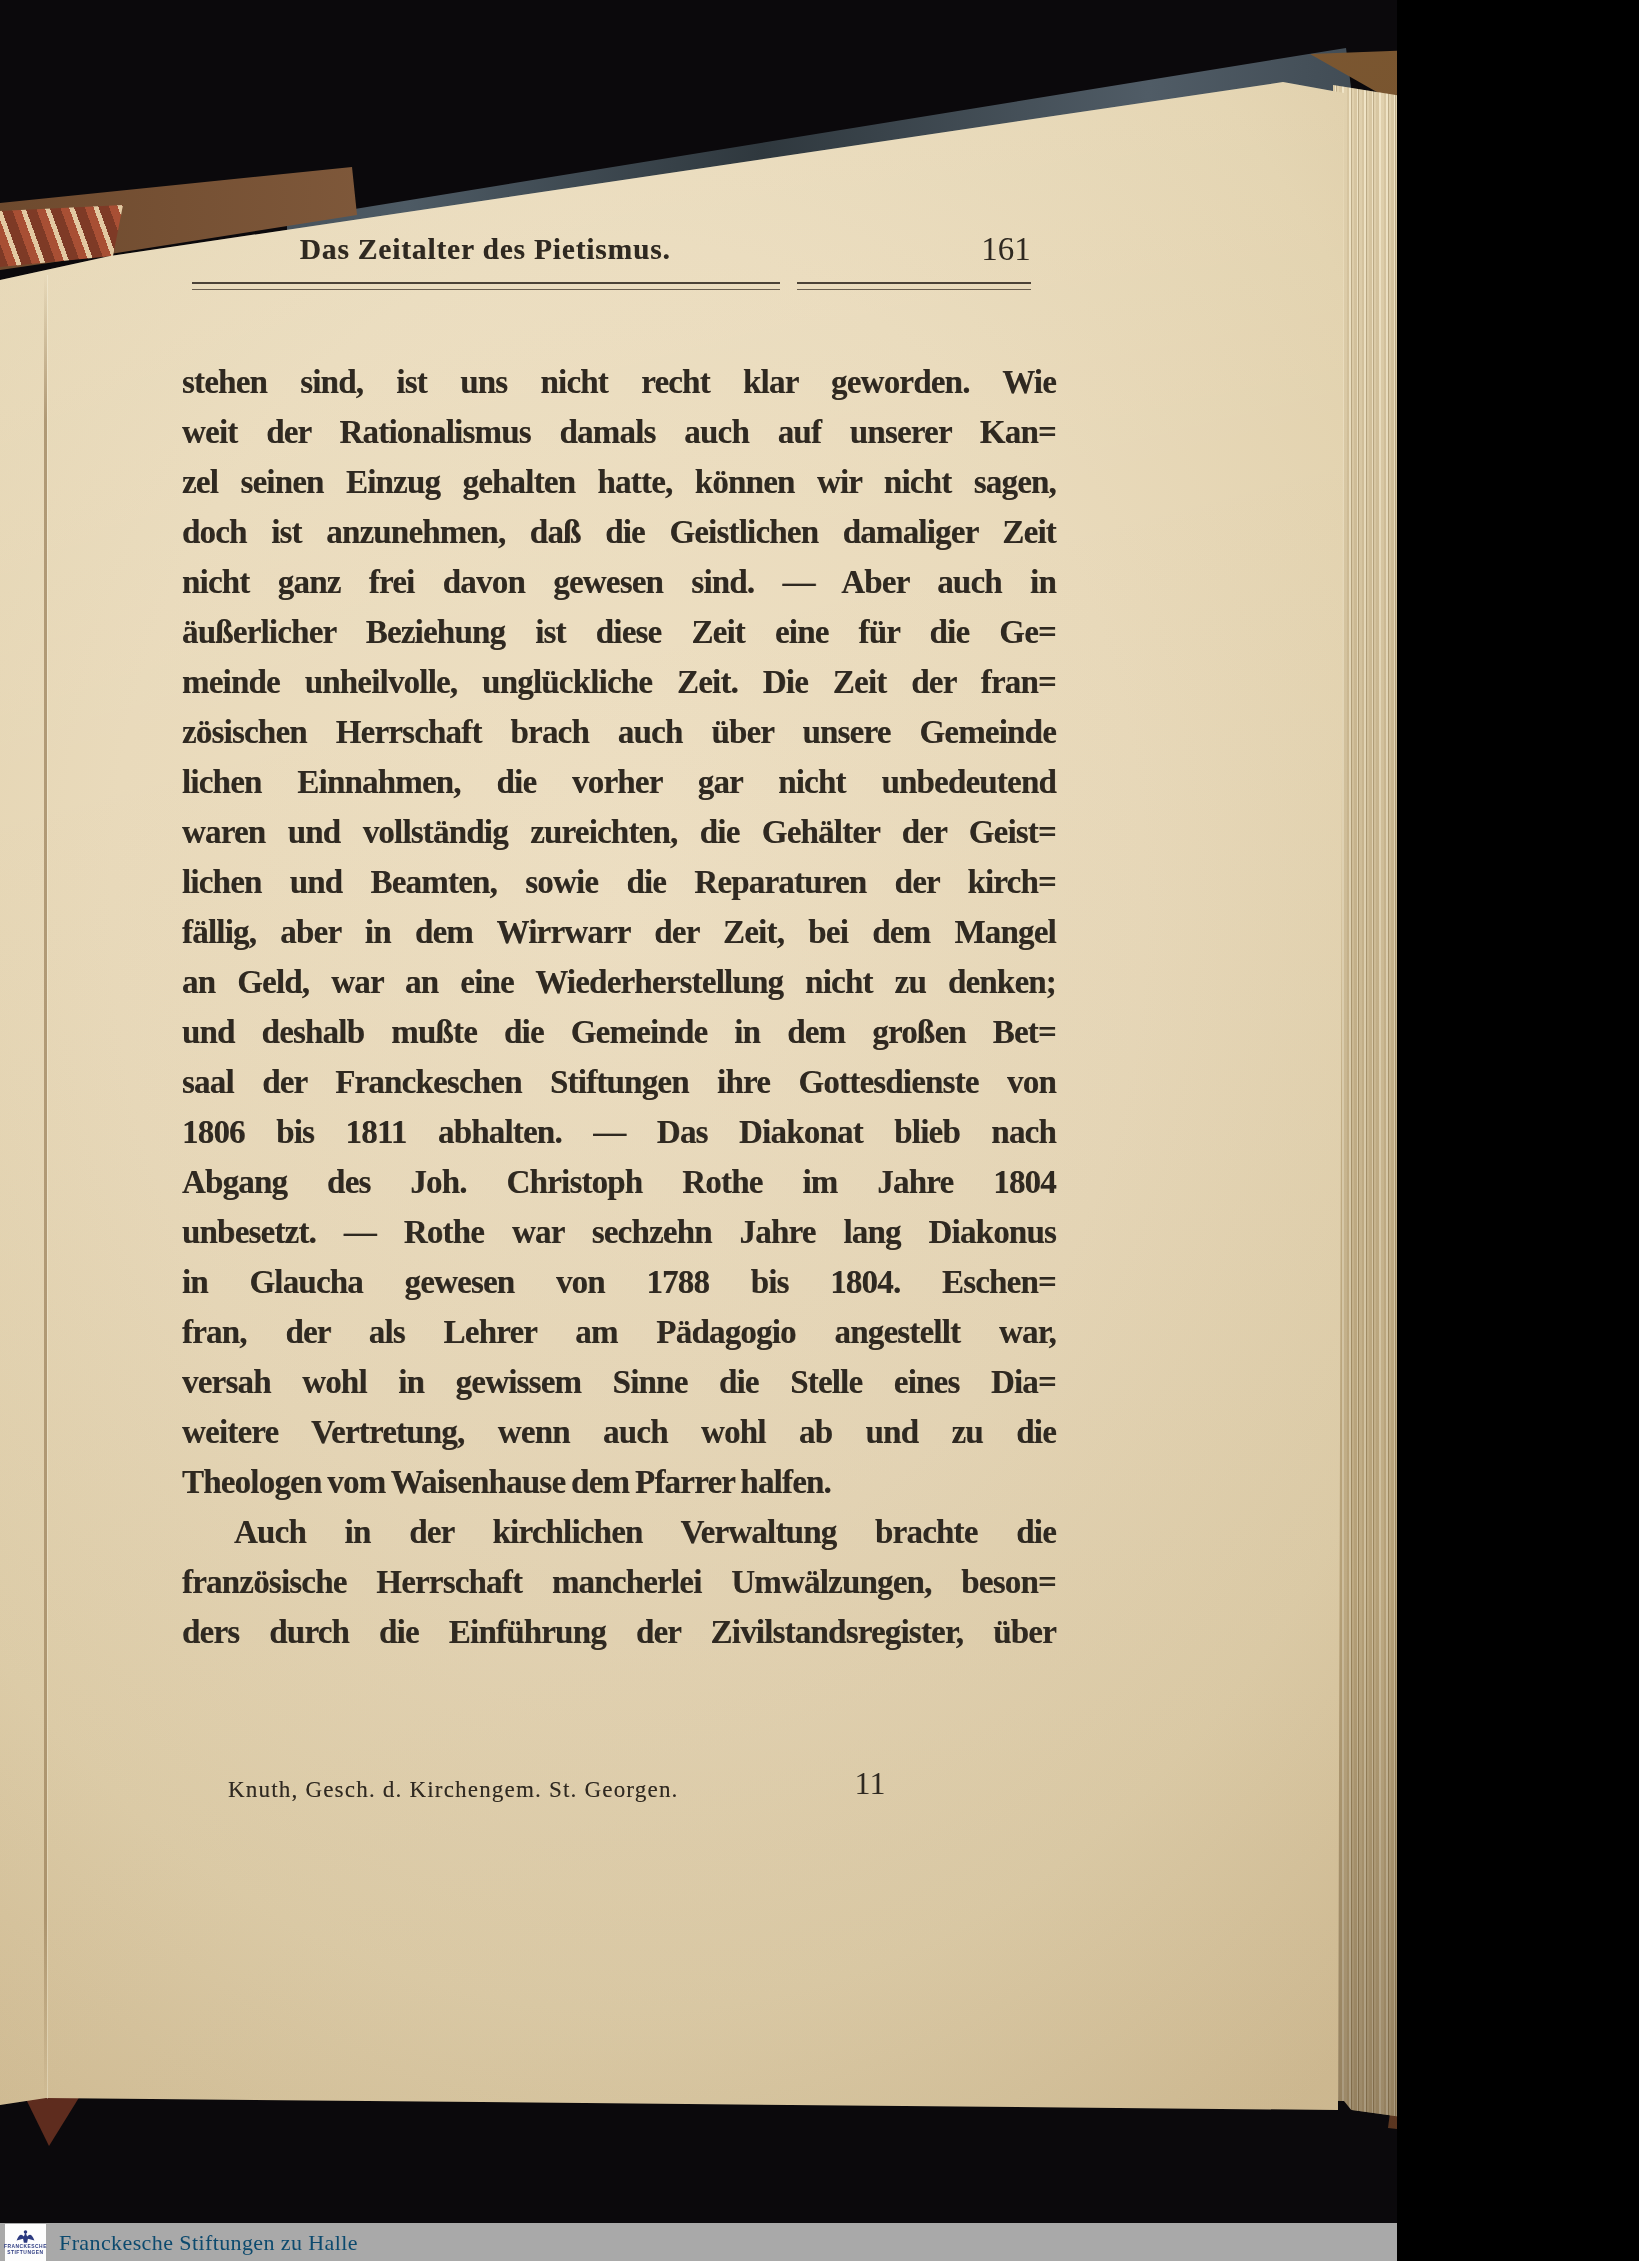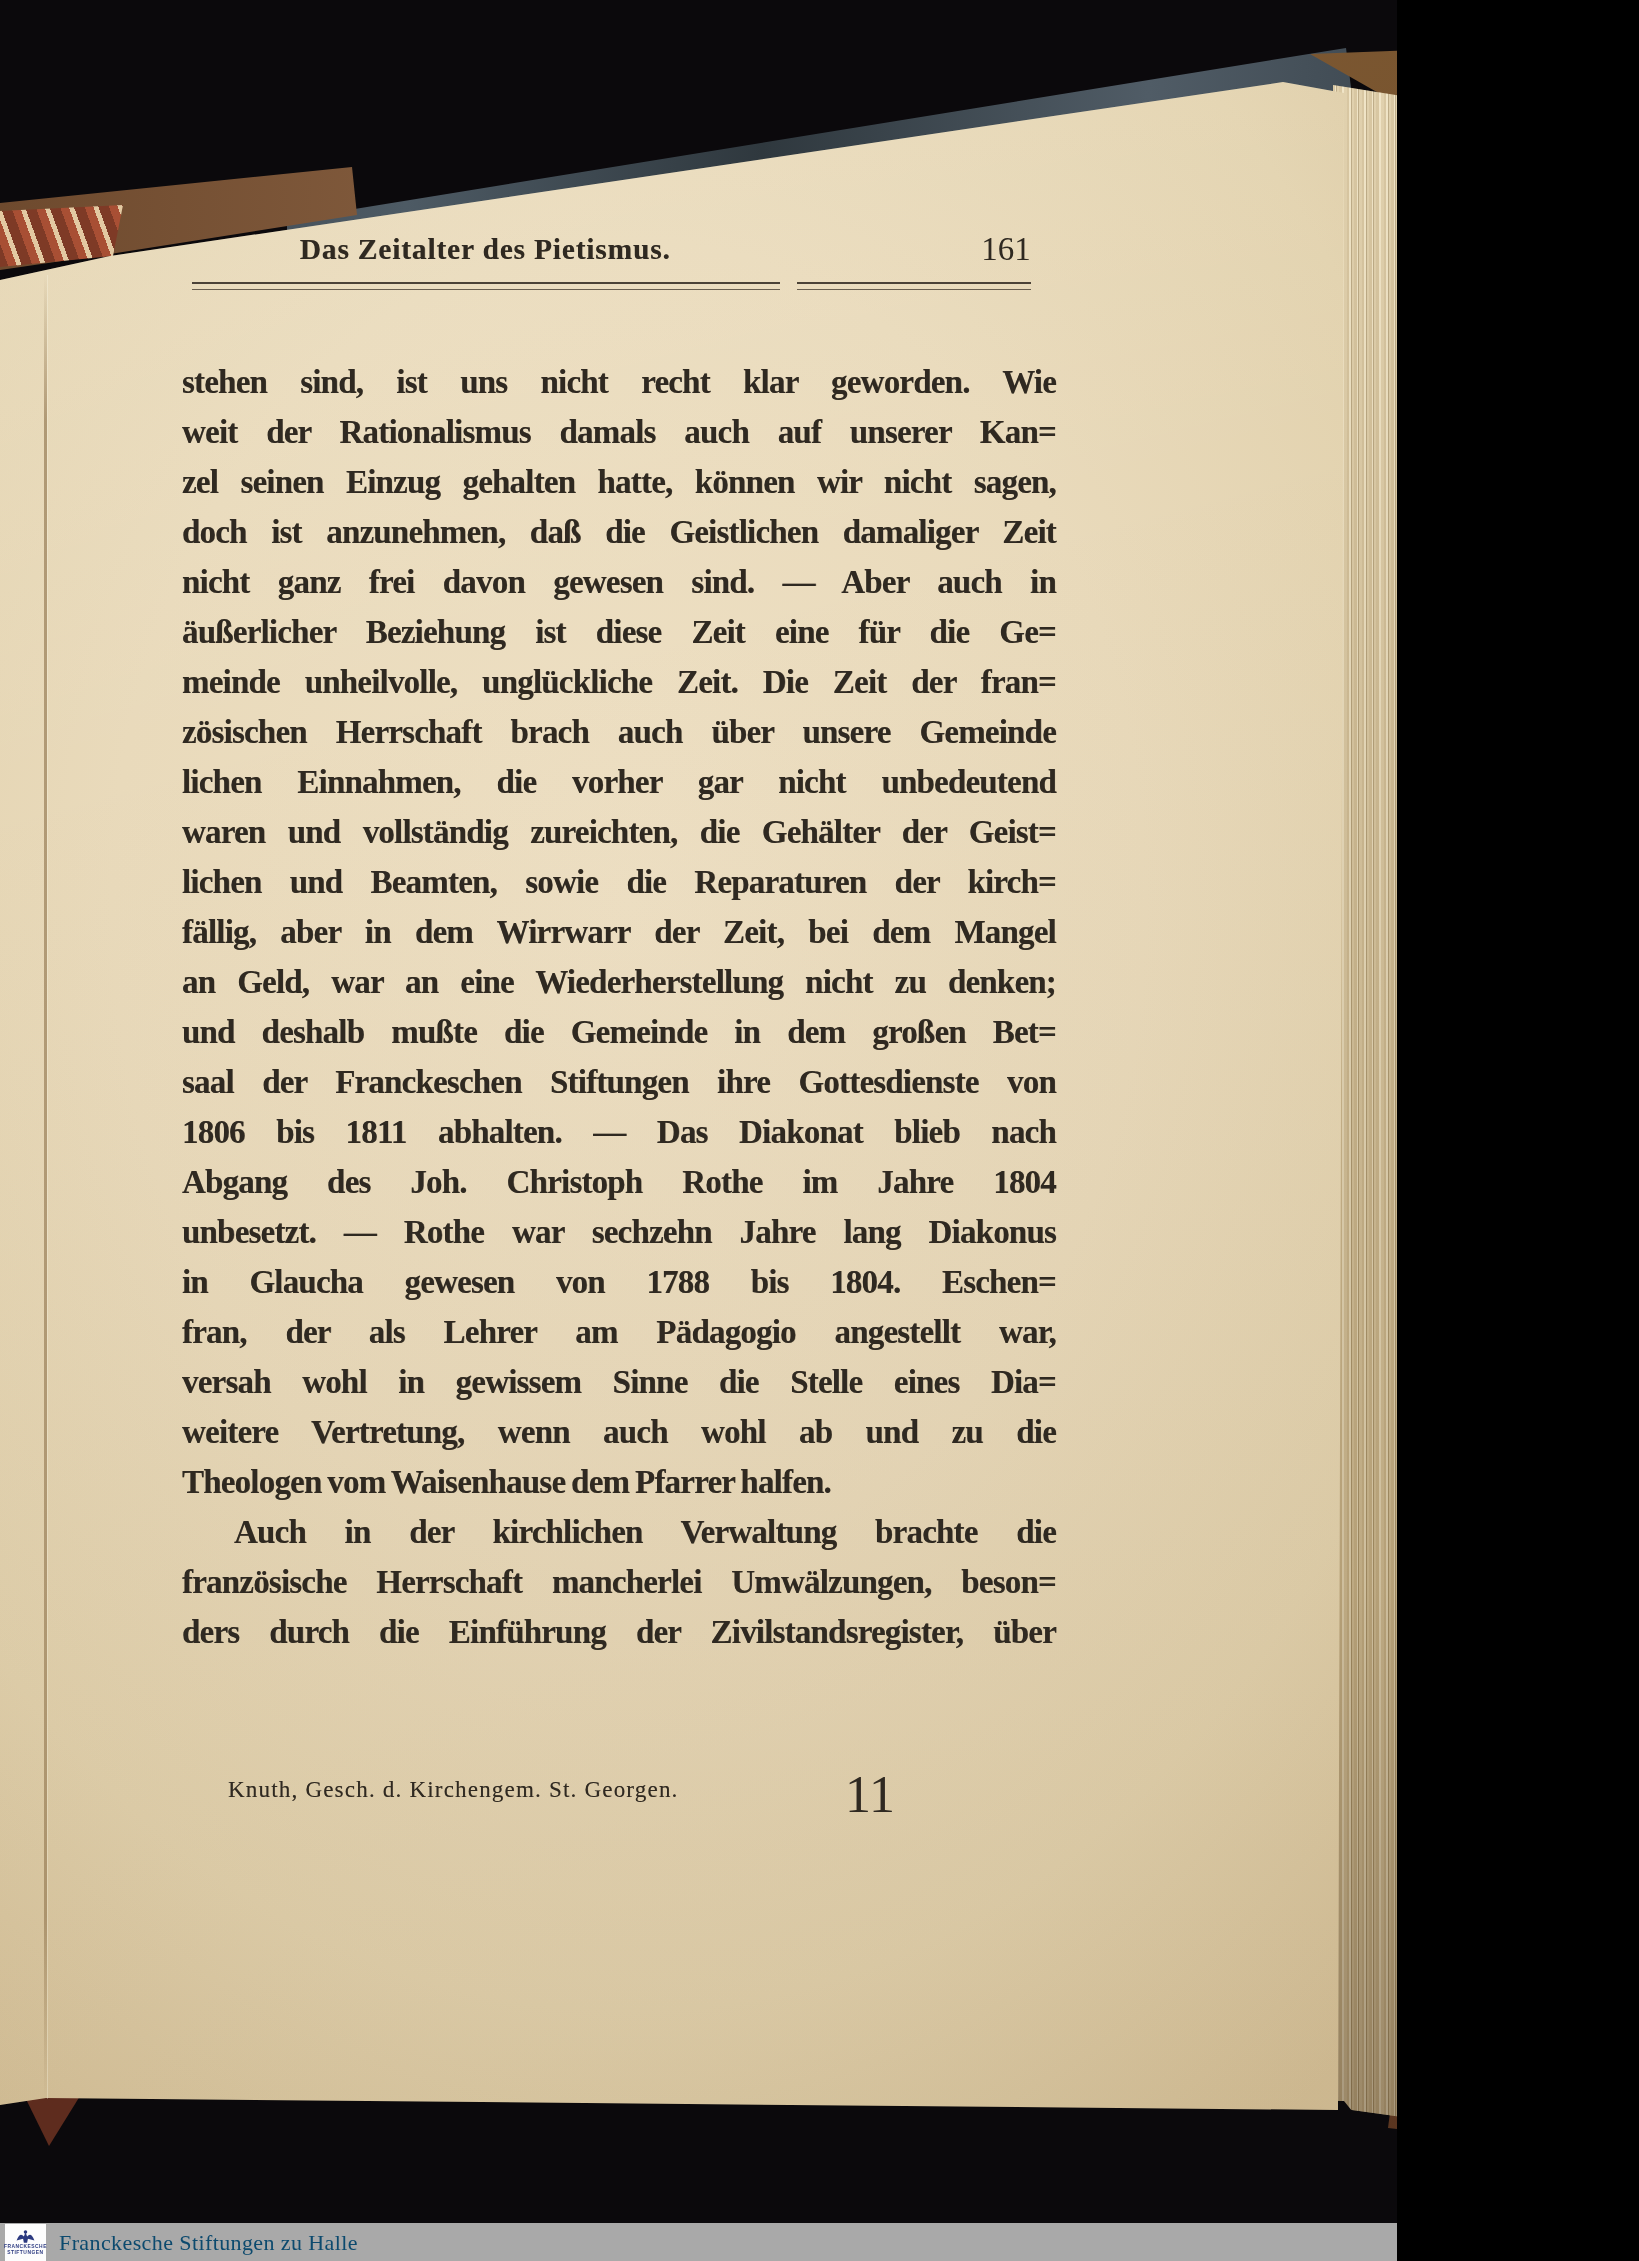--- a/index.html
+++ b/index.html
@@ -87,21 +87,21 @@
     white-space:nowrap; overflow:visible;
   }
   .bline.nojust{text-align-last:left;}
   .bline.indent{text-indent:52px;}
   .page-footer{position:absolute; left:0; top:1539px; width:874px; height:57px;}
   .signature{
     position:absolute; left:46px; top:6.6px; font-size:23px; letter-spacing:1.2px;
     text-shadow:0.2px 0.2px 0.4px rgba(40,30,20,.4);
   }
   .sheet-number{
-    position:absolute; left:647px; top:-4.9px; width:82px; text-align:center; font-size:52px;
+    position:absolute; left:647px; top:-4.9px; width:82px; text-align:center; font-size:32px;
   }
 
   
   .viewer-bar{
     position:absolute; left:0; top:2223px; width:1639px; height:39px;
     background:var(--bar_gray,#a9a9a9);
   }
   .logo-box{
     position:absolute; left:4.9px; top:0.8px; width:41px; height:37px; background:#fdfdfd;
     display:flex; flex-direction:column; align-items:center; justify-content:center;

